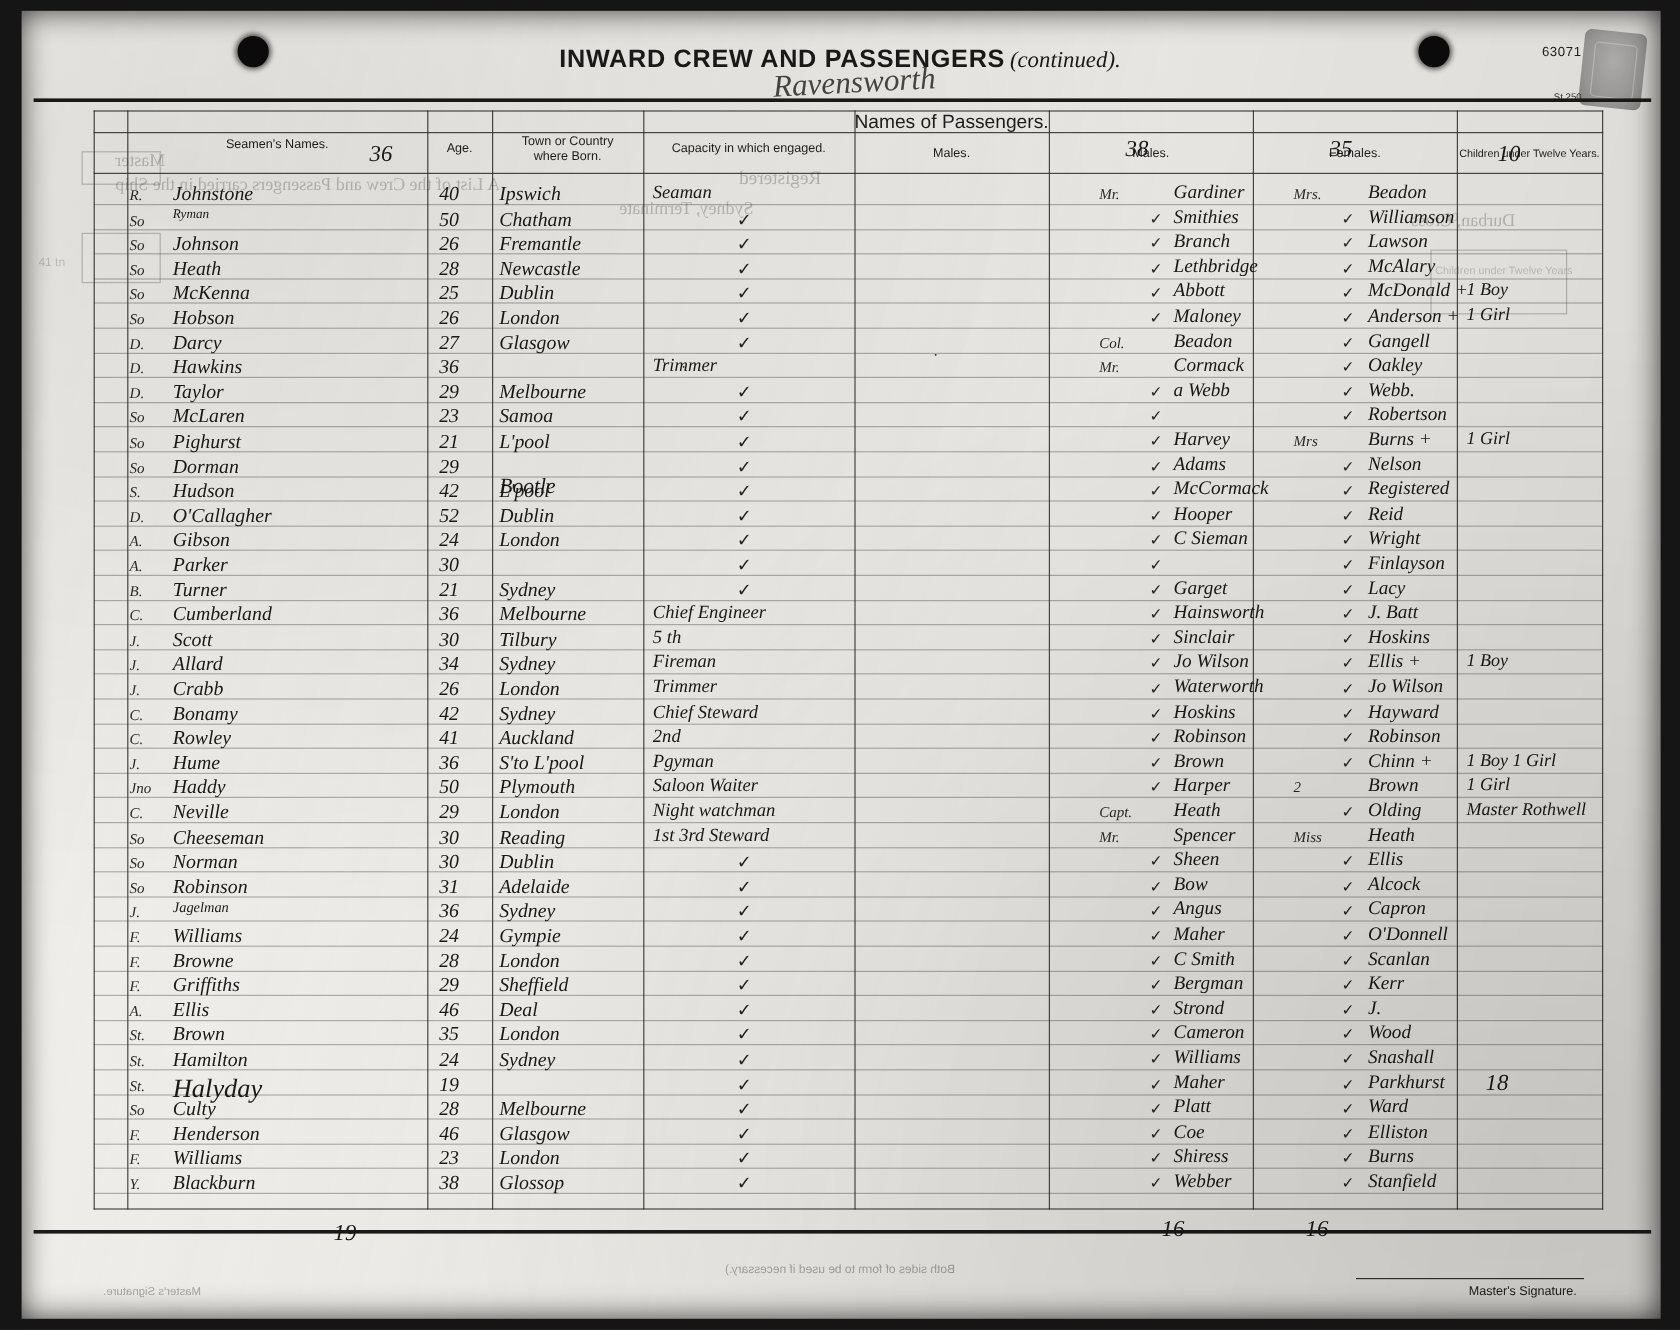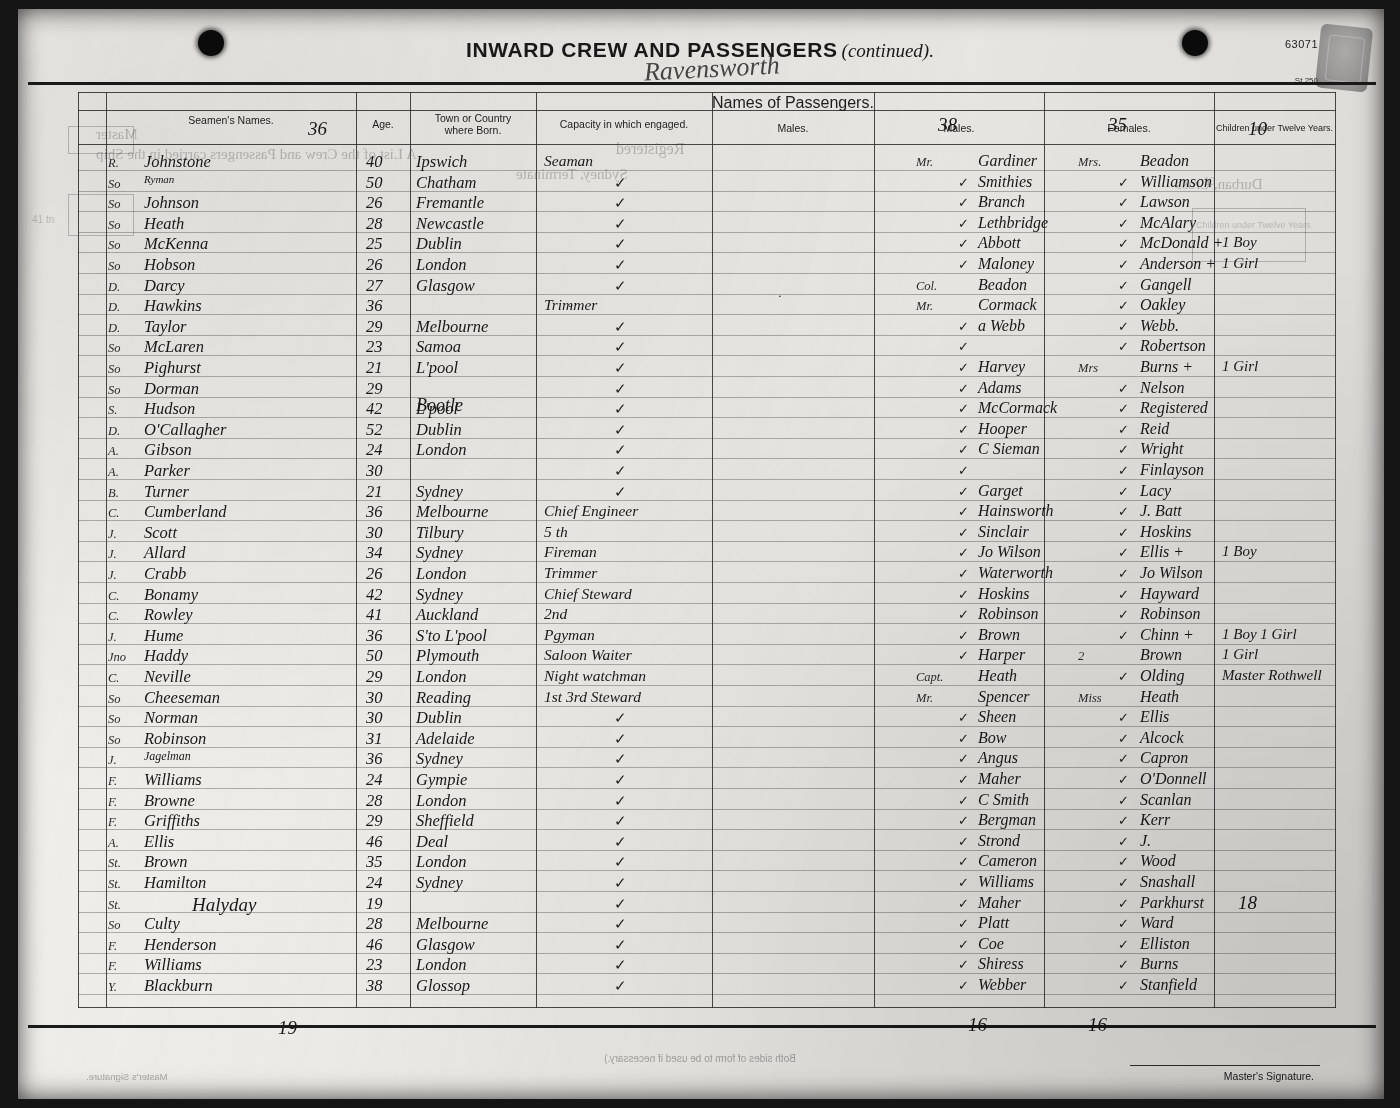--- a/index.html
+++ b/index.html
@@ -495,21 +495,21 @@
           <div class="cell" style="left: 66px; top: 781px; font-size: 16.5px;">Hamilton</div>
           <div class="cell" style="left: 288px; top: 781px; font-size: 16.5px;">24</div>
           <div class="cell" style="left: 338px; top: 781px; font-size: 16.5px;">Sydney</div>
           <div class="tick" style="left: 536px; top: 782px; font-size: 15px;">✓</div>
           <div class="tick" style="left: 880px; top: 783px; font-size: 13px;">✓</div>
           <div class="cell" style="left: 900px; top: 781px; font-size: 16px;">Williams</div>
           <div class="tick" style="left: 1040px; top: 783px; font-size: 13px;">✓</div>
           <div class="cell" style="left: 1062px; top: 781px; font-size: 16px;">Snashall</div>
           <div class="rowline" style="top: 819.6px;"></div>
           <div class="pre" style="left: 30px; top: 805.6px; font-size: 12.5px;">St.</div>
-          <div class="cell" style="left: 66px; top: 801.6px; font-size: 19px; margin-left: 48px;">Halyday</div>
+          <div class="cell" style="left: 66px; top: 801.6px; font-size: 22px;">Halyday</div>
           <div class="cell" style="left: 288px; top: 801.6px; font-size: 16.5px;">19</div>
           <div class="tick" style="left: 536px; top: 802.6px; font-size: 15px;">✓</div>
           <div class="tick" style="left: 880px; top: 803.6px; font-size: 13px;">✓</div>
           <div class="cell" style="left: 900px; top: 801.6px; font-size: 16px;">Maher</div>
           <div class="tick" style="left: 1040px; top: 803.6px; font-size: 13px;">✓</div>
           <div class="cell" style="left: 1062px; top: 801.6px; font-size: 16px;">Parkhurst</div>
           <div class="rowline" style="top: 840.2px;"></div>
           <div class="pre" style="left: 30px; top: 826.2px; font-size: 12.5px;">So</div>
           <div class="cell" style="left: 66px; top: 822.2px; font-size: 16.5px;">Culty</div>
           <div class="cell" style="left: 288px; top: 822.2px; font-size: 16.5px;">28</div>

